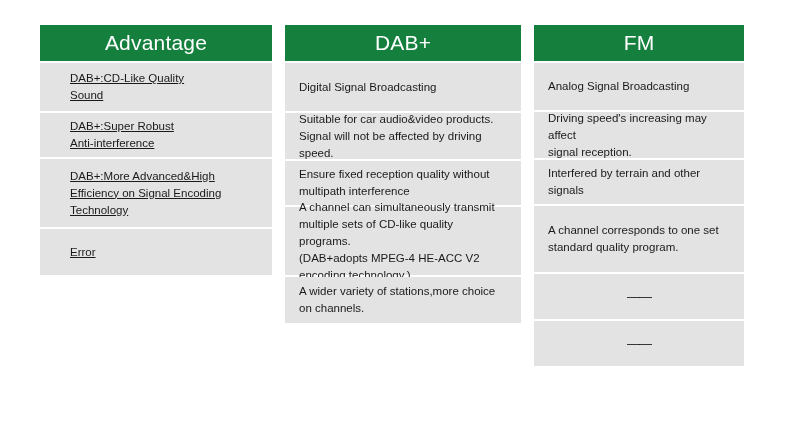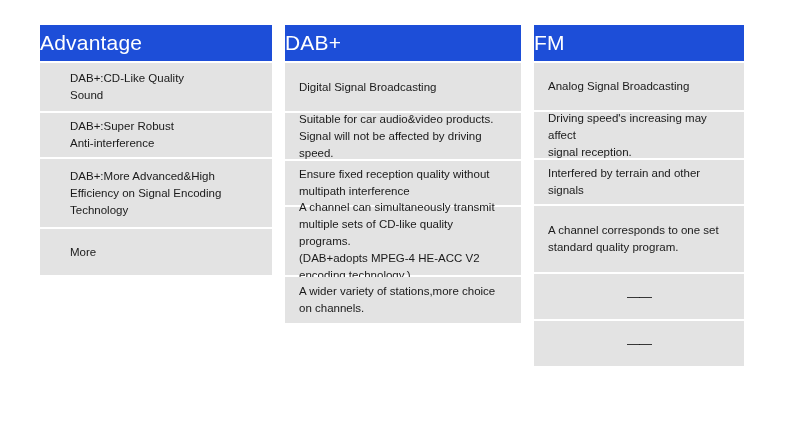--- a/index.html
+++ b/index.html
@@ -30,24 +30,25 @@
     display: flex;
     flex-direction: column;
     gap: 2px;
   }
 
   .col-advantage { width: 232px; }
   .col-dab      { width: 236px; }
   .col-fm       { width: 210px; }
 
   .col-header {
-    background: #1d4ed8;
+    background: #15803d;
     color: #ffffff;
     height: 36px;
     line-height: 36px;
+    text-align: center;
     font-size: 21px;
     font-weight: normal;
     letter-spacing: 0.2px;
     flex: 0 0 36px;
   }
 
   .cell {
     background: #E3E3E3;
     color: #1a1a1a;
     font-size: 11.5px;
@@ -70,21 +71,21 @@
   }
 
   
   .r1 { height: 48px; }
   .r2 { height: 46px; }
   .r3 { height: 44px; }
   .r4 { height: 68px; }
   .r5 { height: 45px; }
   .r6 { height: 46px; }
 
-  .cell.indent { padding-left: 30px; }
+  .cell.indent { padding-left: 30px; text-decoration: underline; }
 </style>
 </head>
 <body>
 
 <div id="table-wrap">
 
   <div class="column col-advantage">
     <div class="col-header">Advantage</div>
 
     <div class="cell r1 indent">
@@ -94,21 +95,21 @@
     <div class="cell r3 indent">
       <span class="cell-text">DAB+:Super Robust
 Anti-interference</span>
     </div>
     <div class="cell r4 indent">
       <span class="cell-text">DAB+:More Advanced&amp;High
 Efficiency on Signal Encoding
 Technology</span>
     </div>
     <div class="cell r6 indent">
-      <span class="cell-text">More</span>
+      <span class="cell-text">Error</span>
     </div>
   </div>
 
   <div class="column col-dab">
     <div class="col-header">DAB+</div>
 
     <div class="cell r1">
       <span class="cell-text">Digital Signal Broadcasting</span>
     </div>
     <div class="cell r2">

